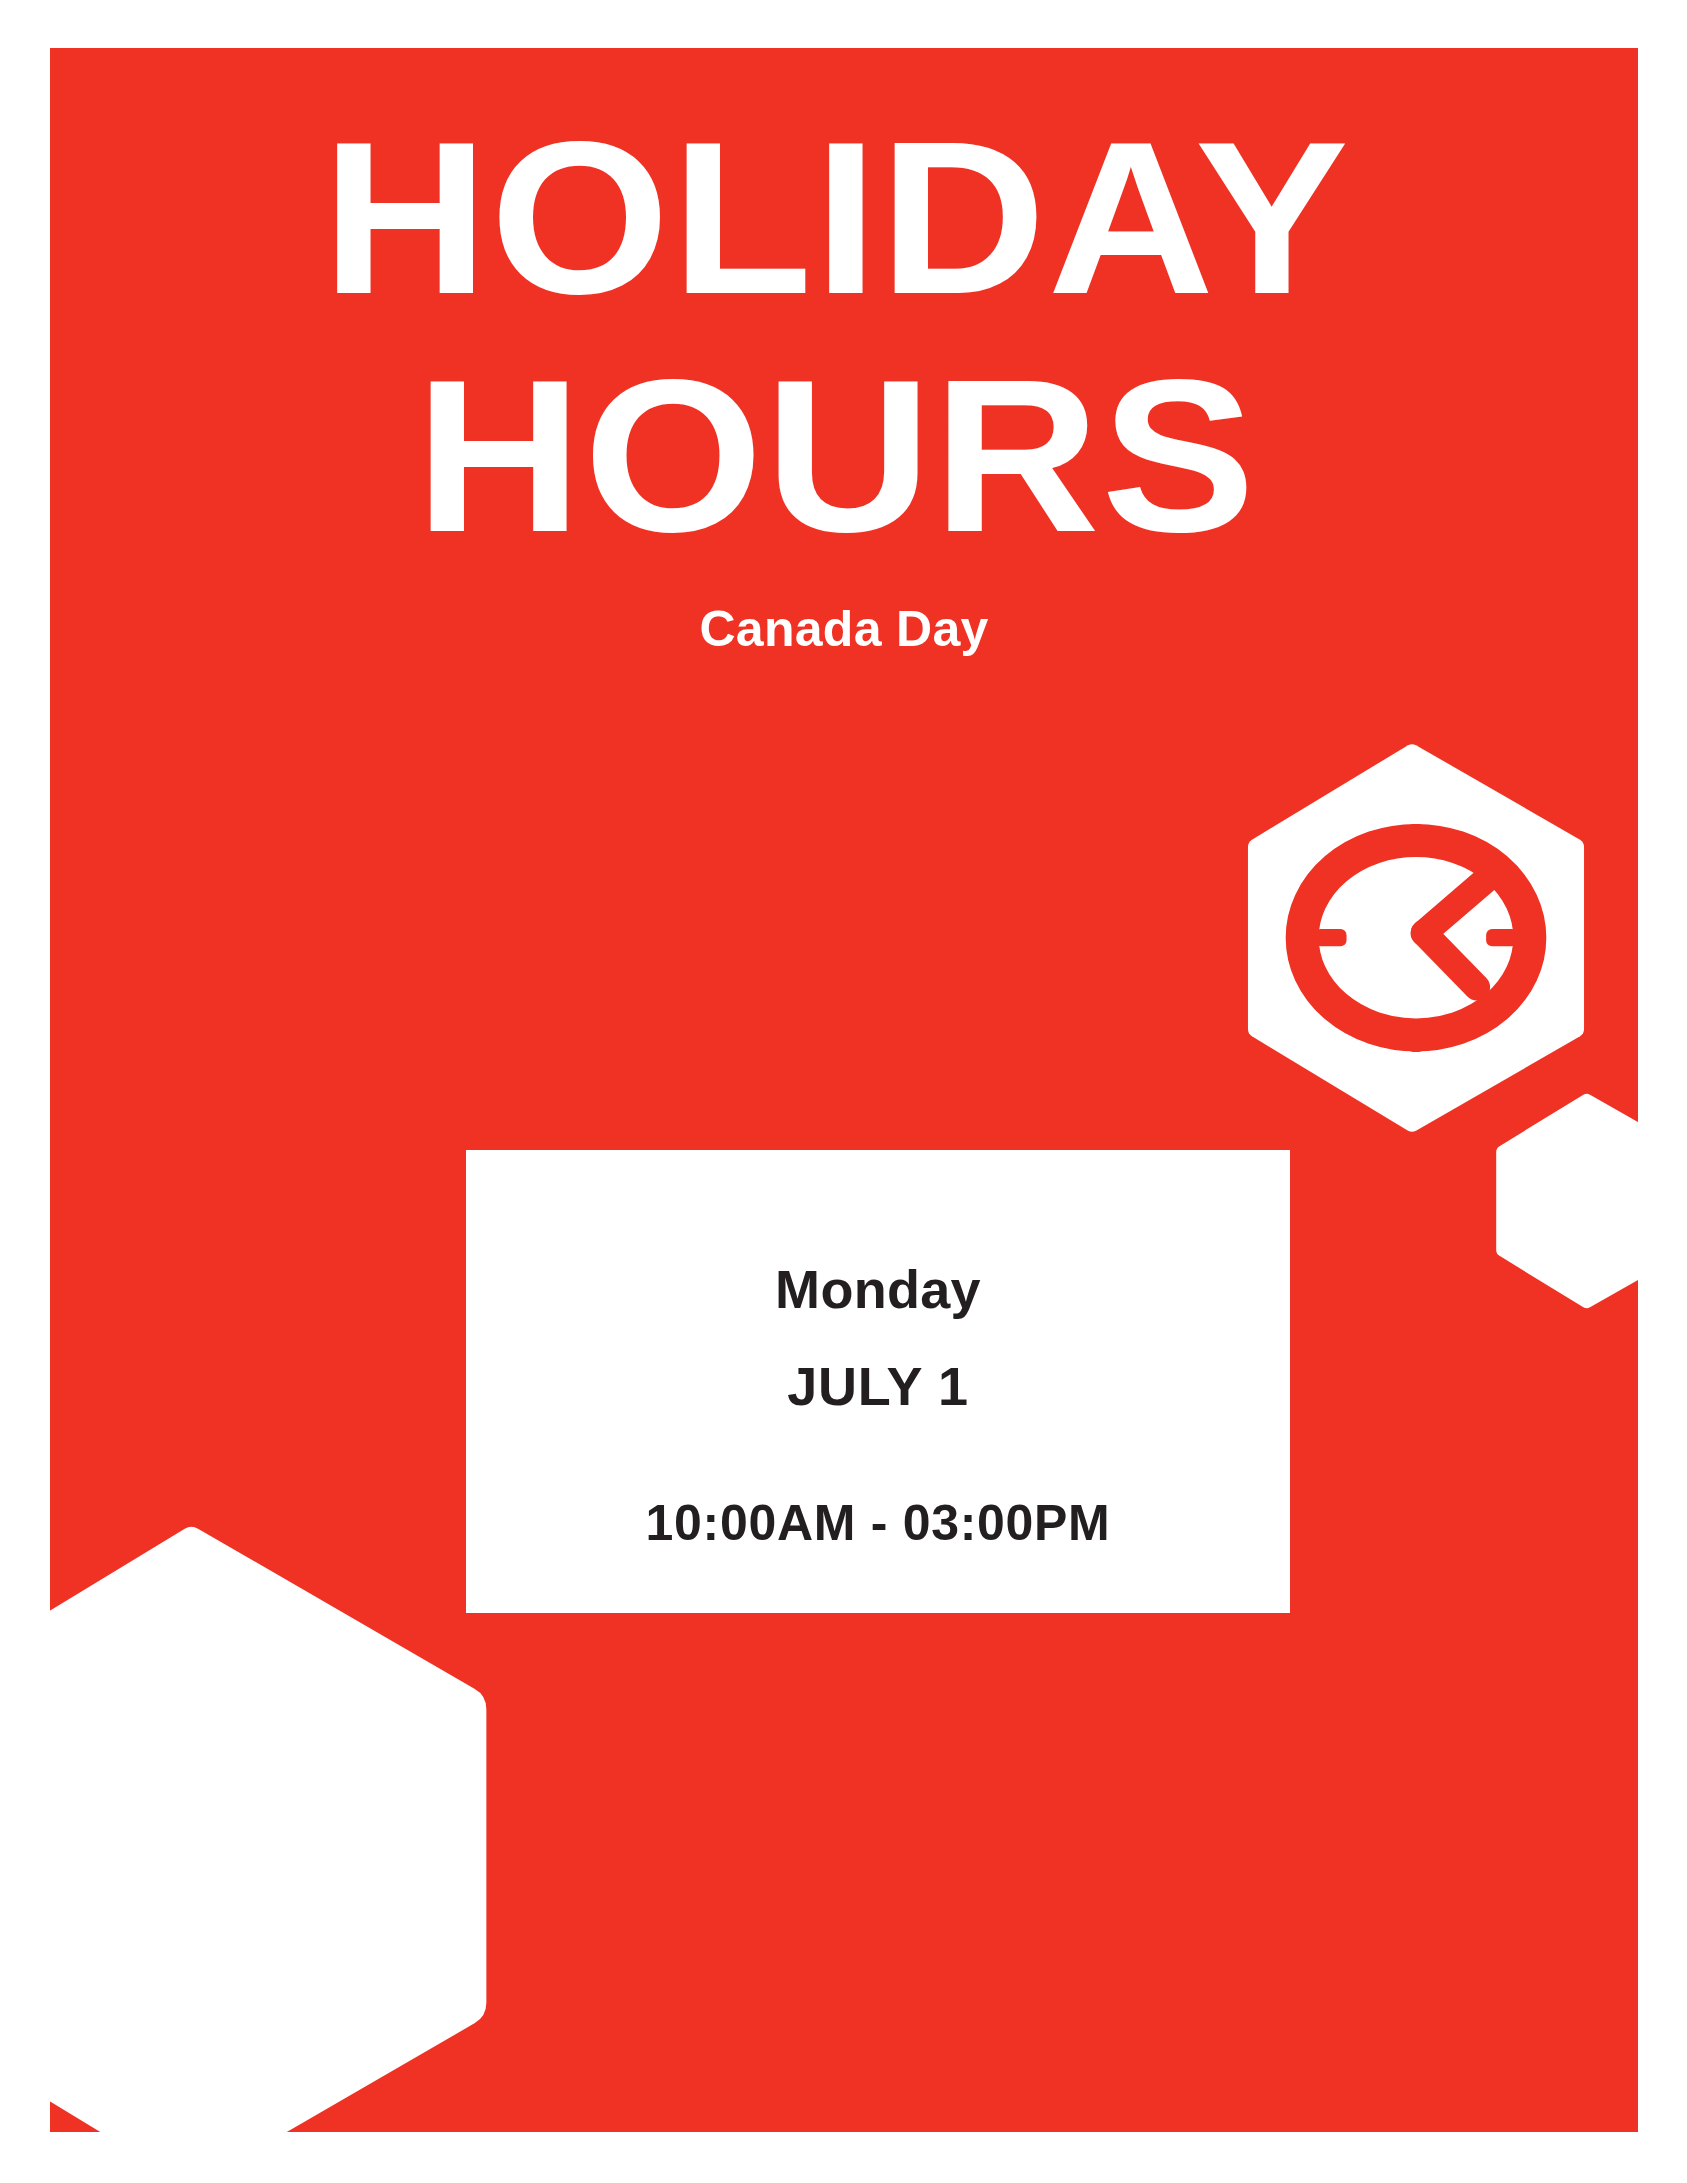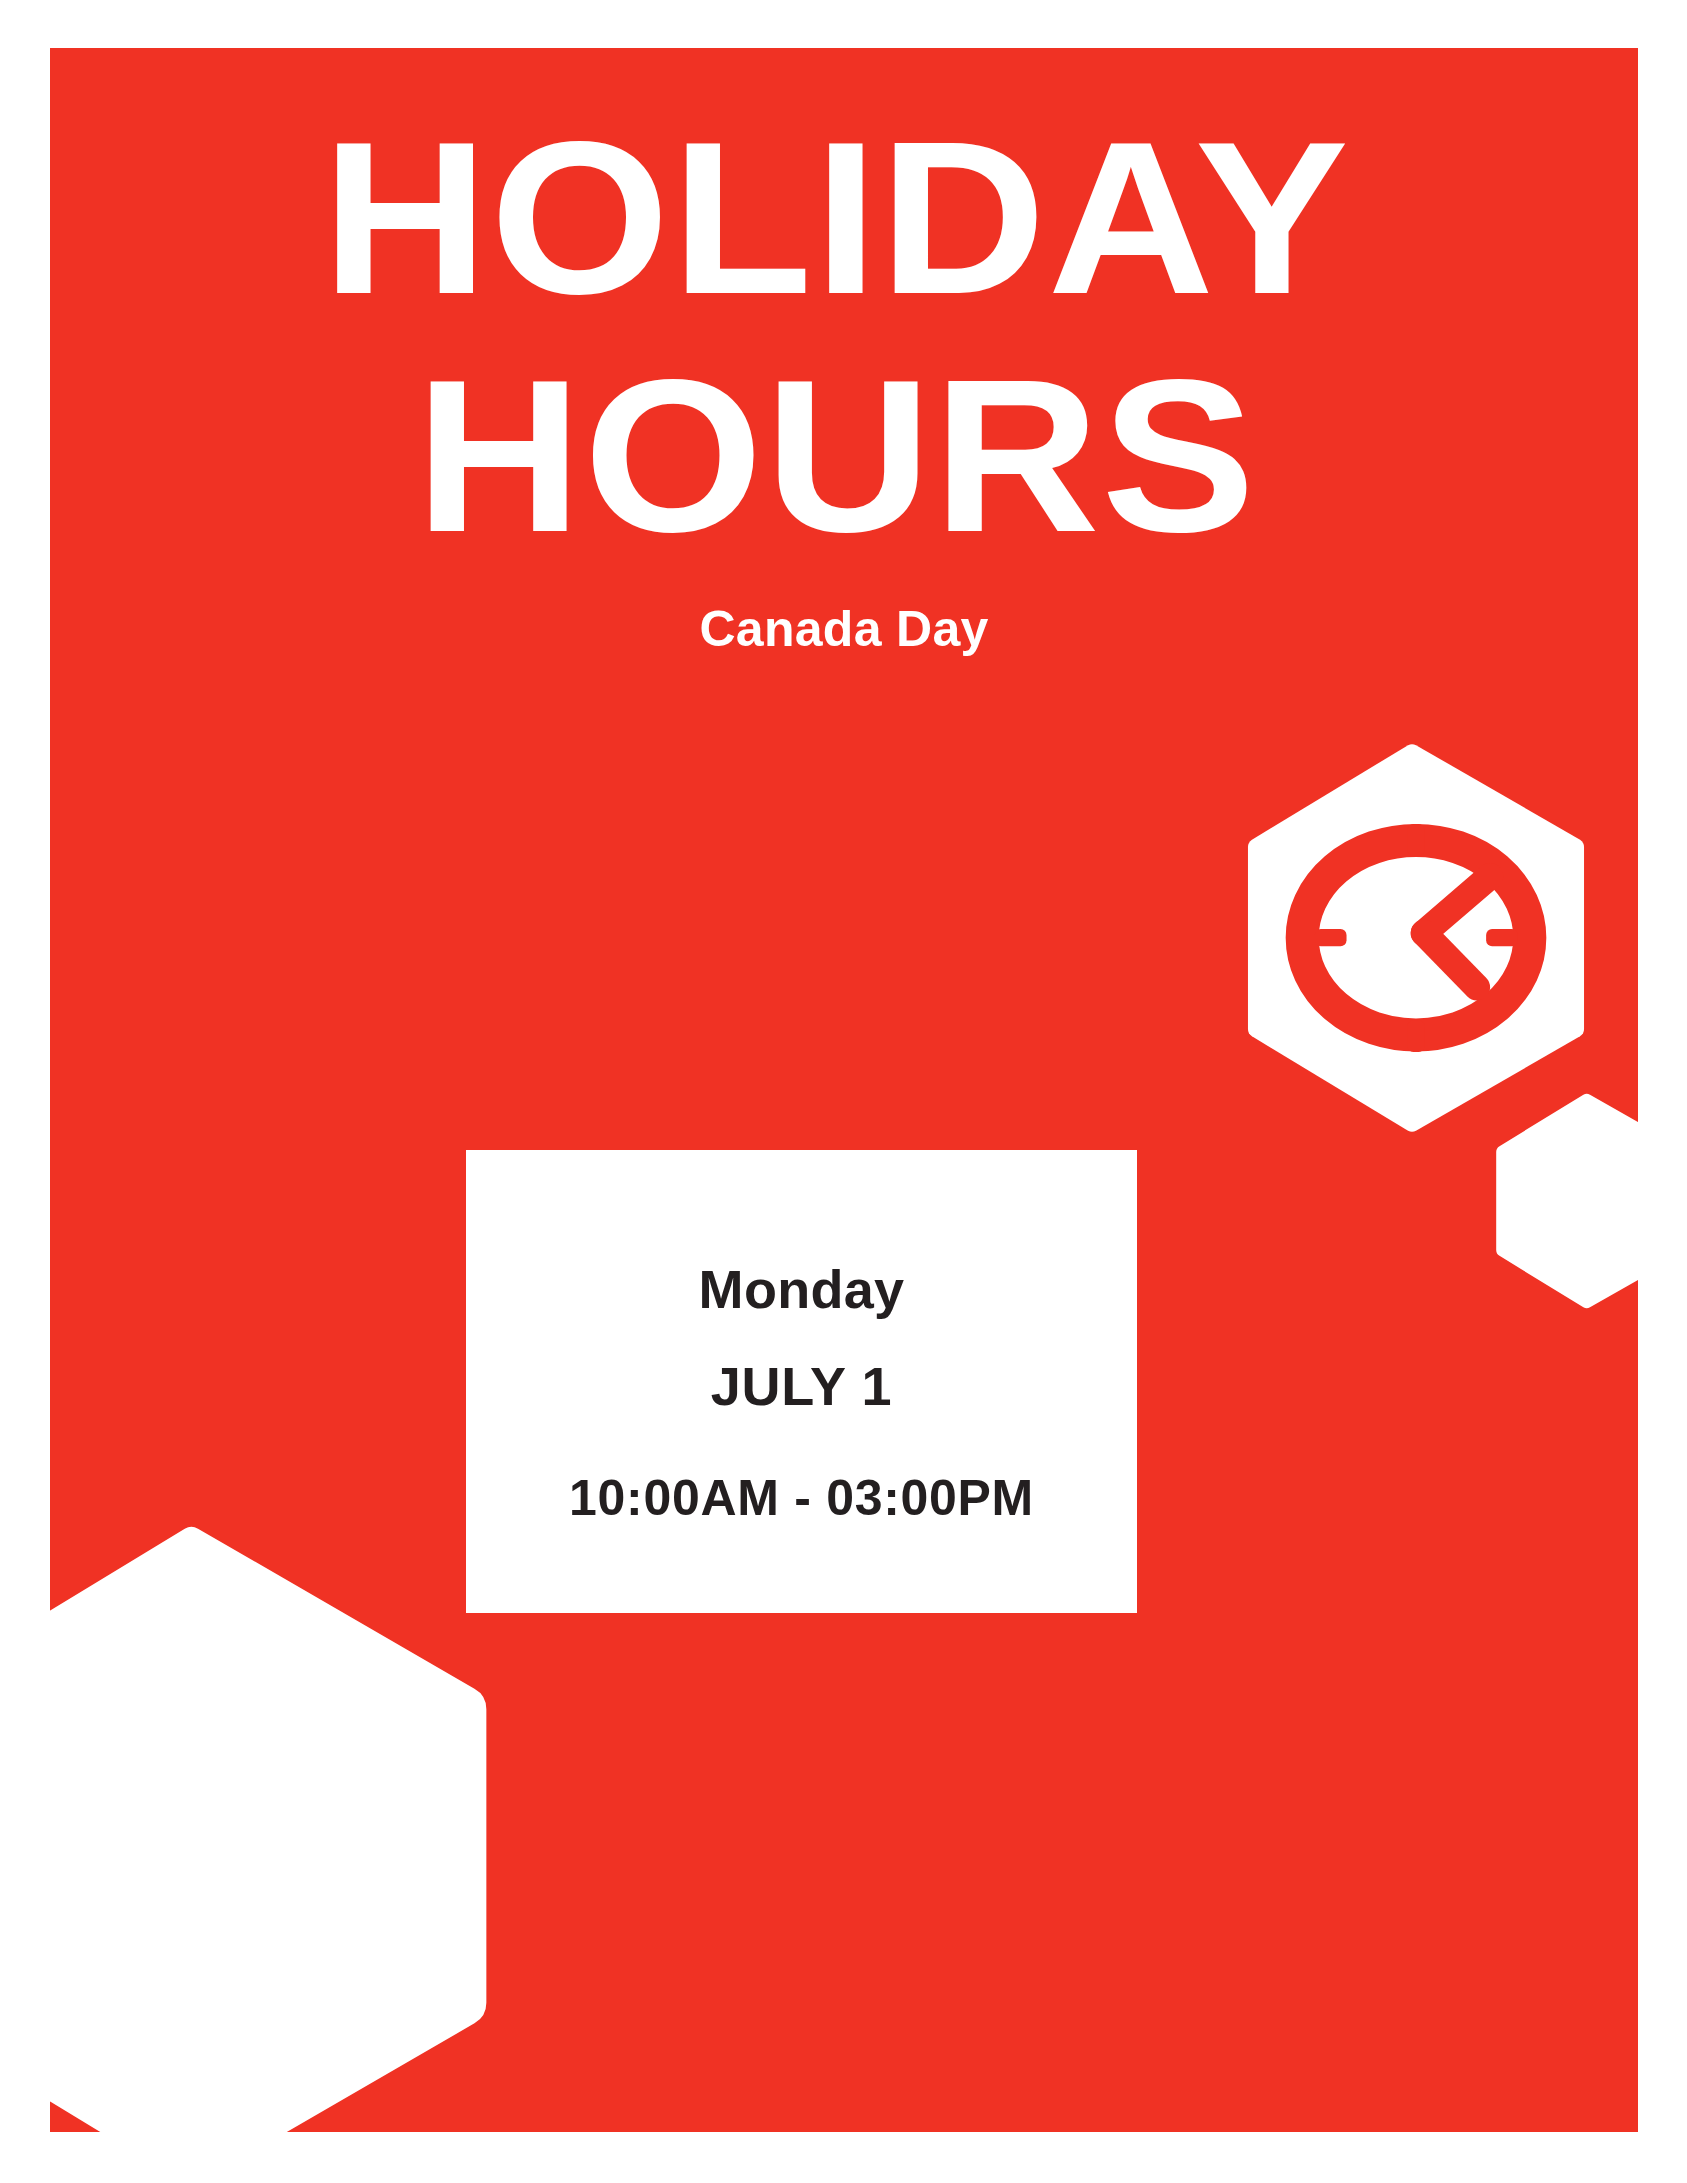--- a/index.html
+++ b/index.html
@@ -89,21 +89,21 @@
     top: 1522px;
     width: 582px;
     height: 668px;
   }
 
   
   #info-card {
     position: absolute;
     left: 466px;
     top: 1150px;
-    width: 671px;
+    width: 824px;
     height: 463px;
     background: #ffffff;
     box-sizing: border-box;
     display: flex;
     flex-direction: column;
     align-items: center;
     justify-content: flex-start;
     padding-top: 107px;
   }
   #card-day {
@@ -117,21 +117,21 @@
   #card-date {
     margin-top: 33px;
     font-family: "Liberation Sans Narrow", "Liberation Sans", sans-serif;
     font-weight: 700;
     font-size: 54px;
     line-height: 64px;
     color: #231f20;
     letter-spacing: 0.7px;
   }
   #card-time {
-    margin-top: 50px;
+    margin-top: 75px;
     font-family: "Liberation Sans Narrow", "Liberation Sans", sans-serif;
     font-weight: 700;
     font-size: 50px;
     line-height: 60px;
     color: #231f20;
     letter-spacing: 0.7px;
   }
 </style>
 </head>
 <body>

